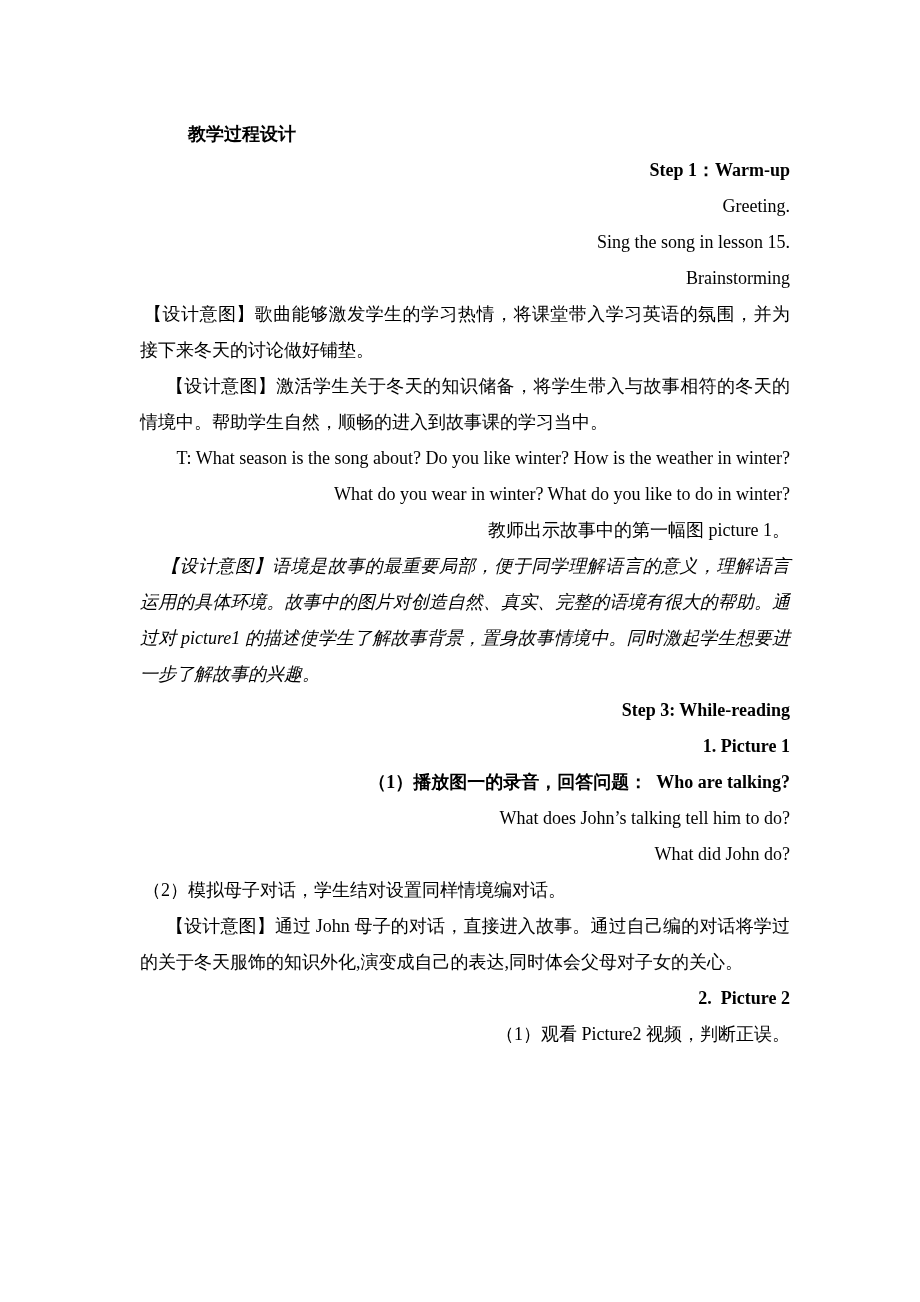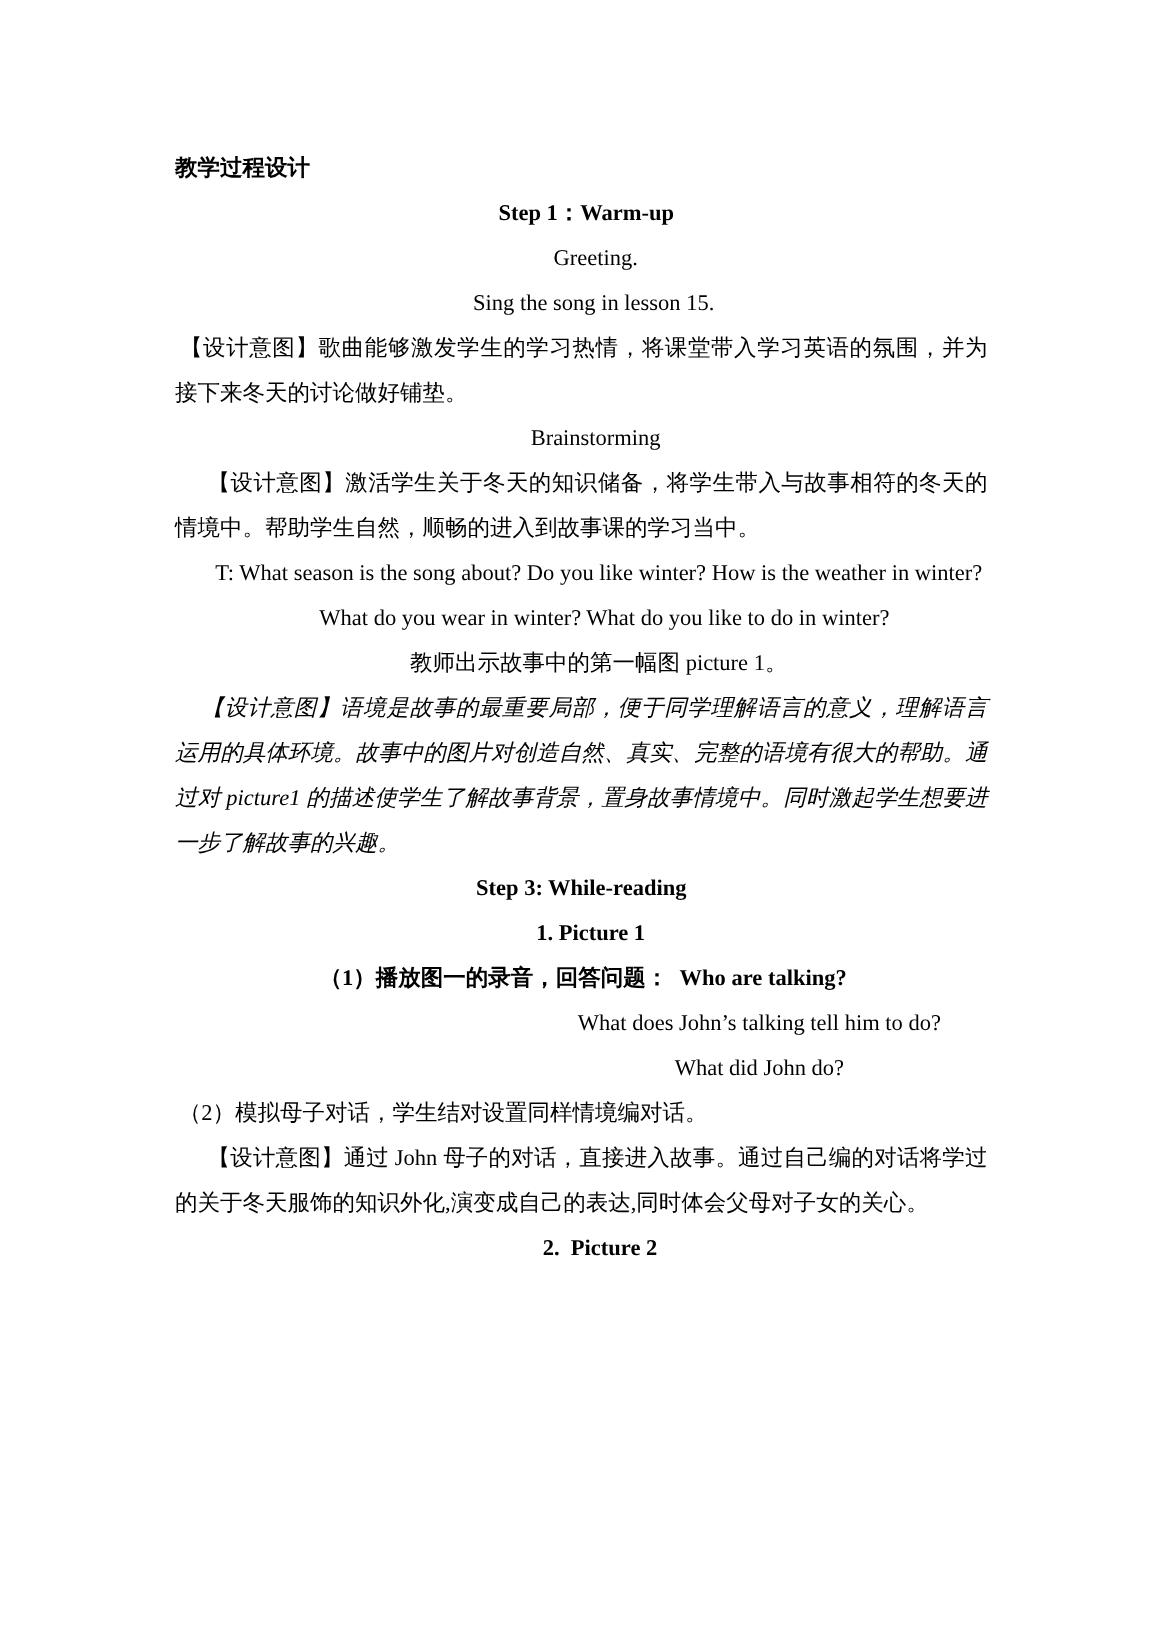--- a/index.html
+++ b/index.html
@@ -16,22 +16,22 @@
     width: 920px;
     height: 1302px;
     padding: 116px 130px 40px 140px;
     background: #ffffff;
   }
   .para {
     font-size: 18px;
     line-height: 36px;
     text-align: justify;
   }
-  .latin { text-align: center; }
-  .bold { font-weight: bold; }
+  .latin { text-align: right; }
+  .bold { font-weight: bold; margin-left: 48px; }
   .pre { white-space: pre-wrap; font-weight: bold; }
   .i3   { margin-left: 3px; }
   .i8   { margin-left: 8px; }
   .i15  { margin-left: 15px; }
   .i20  { margin-left: 20px; }
   .i23  { margin-left: 23px; }
   .i28  { margin-left: 28px; }
   .i30  { margin-left: 30px; }
   .i32  { margin-left: 32px; }
   .i285 { margin-left: 285px; }
@@ -46,23 +46,23 @@
 <div class="page">
 
   <p class="para bold">教学过程设计</p>
 
   <p class="para latin bold i8">Step 1：Warm-up</p>
 
   <p class="para latin i23">Greeting.</p>
 
   <p class="para latin i20">Sing the song in lesson 15.</p>
 
+  <p class="para latin i23">Brainstorming</p>
+
   <p class="para fi4">【设计意图】歌曲能够激发学生的学习热情，将课堂带入学习英语的氛围，并为接下来冬天的讨论做好铺垫。</p>
-
-  <p class="para latin i23">Brainstorming</p>
 
   <p class="para fi26">【设计意图】激活学生关于冬天的知识储备，将学生带入与故事相符的冬天的情境中。帮助学生自然，顺畅的进入到故事课的学习当中。</p>
 
   <p class="para latin hang">T: What season is the song about? Do you like winter? How is the weather in winter? What do you wear in winter? What do you like to do in winter?</p>
 
 
   <p class="para latin i28">教师出示故事中的第一幅图 picture 1。</p>
 
 
   <p class="para fi21">【设计意图】语境是故事的最重要局部，便于同学理解语言的意义，理解语言运用的具体环境。故事中的图片对创造自然、真实、完整的语境有很大的帮助。通过对 picture1 的描述使学生了解故事背景，置身故事情境中。同时激起学生想要进一步了解故事的兴趣。</p>
@@ -76,14 +76,15 @@
   <p class="para latin i285">What does John’s talking tell him to do?</p>
 
   <p class="para latin i285">What did John do?</p>
 
   <p class="para i3">（2）模拟母子对话，学生结对设置同样情境编对话。</p>
 
   <p class="para fi26">【设计意图】通过 John 母子的对话，直接进入故事。通过自己编的对话将学过的关于冬天服饰的知识外化,演变成自己的表达,同时体会父母对子女的关心。</p>
 
   <p class="para latin bold pre i30">2.  Picture 2</p>
 
+  <p class="para latin i3">（1）观看 Picture2 视频，判断正误。</p>
 
 </div>
 
 </body></html>

